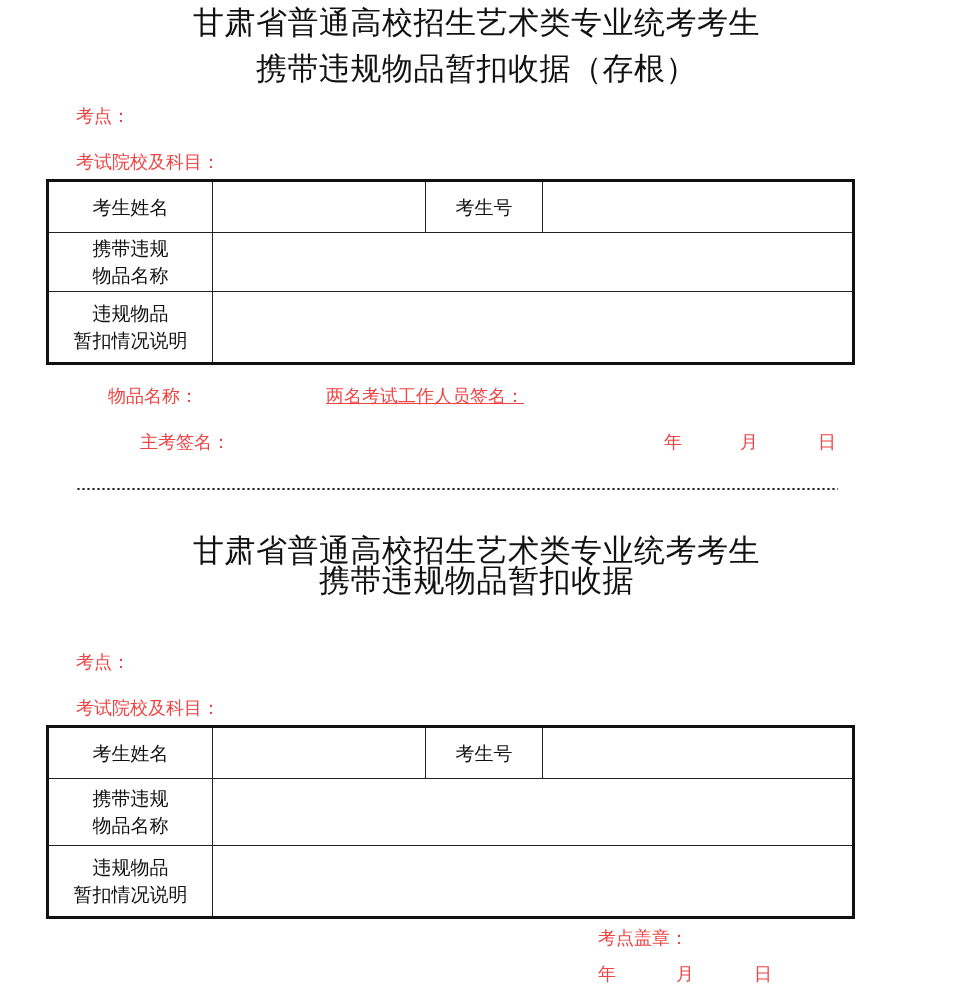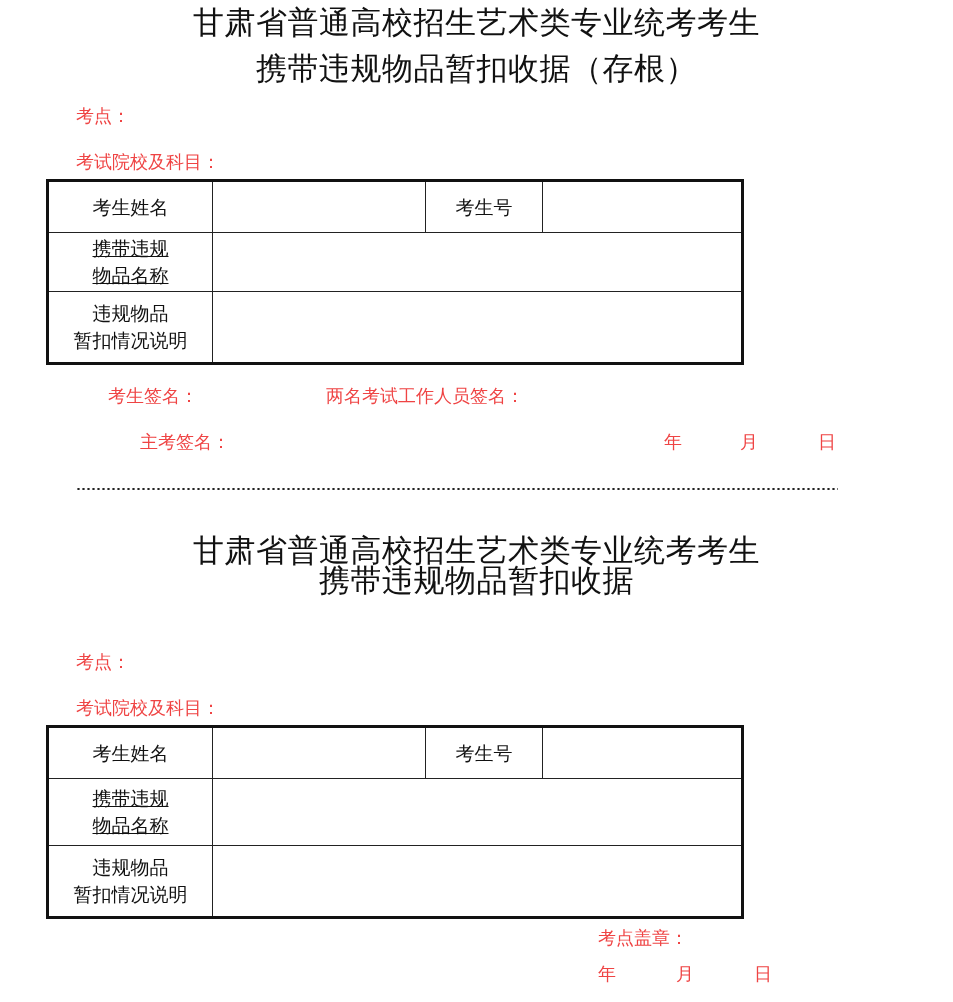--- a/index.html
+++ b/index.html
@@ -1,25 +1,25 @@
 <!DOCTYPE html>
 <html><head>
 <meta charset="utf-8">
 <style>
   html, body { margin:0; padding:0; background:#ffffff; }
   body { width:953px; height:1002px; position:relative; overflow:hidden;
          font-family:"DejaVu Serif","Liberation Serif",serif; color:#111; }
   .abs { position:absolute; }
   .title { left:0; width:953px; text-align:center; font-size:31px; line-height:40px; color:#111; letter-spacing:0.5px; }
   .label { font-size:18px; line-height:24px; color:#ef4444; }
-  table.form { position:absolute; left:46px; width:698px; border-collapse:collapse; border:3px solid #111; table-layout:fixed; }
+  table.form { position:absolute; left:46px; width:809px; border-collapse:collapse; border:3px solid #111; table-layout:fixed; }
   table.form td { border:1.5px solid #222; font-size:19px; line-height:27px; text-align:center; padding:0; vertical-align:middle; }
   table.form td.blank { text-align:left; }
   .r1 td { height:50px; vertical-align:bottom; padding-bottom:2px; }
-  .r2 td { height:58px;text-decoration:underline; }
+  .r2 td { height:58px; }
   .r3 td { height:70px; }
   .dots { left:76px; width:762px; height:4px; top:487px;
           background-image: radial-gradient(circle, #222 1px, transparent 1.3px);
           background-size:5px 4px; background-repeat:repeat-x; }
 </style>
 </head>
 <body>
 
 <div class="abs title" style="top:2px;">甘肃省普通高校招生艺术类专业统考考生</div>
 <div class="abs title" style="top:48px;">携带违规物品暂扣收据（存根）</div>
@@ -51,22 +51,22 @@
   <tr class="r3">
     <td>
       <div>违规物品</div>
       <div>暂扣情况说明</div>
     </td>
     <td colspan="3" class="blank"></td>
   </tr>
 </tbody>
   </table>
 
-<div class="abs label" style="left:108px; top:384px;">考生签名：</div>
-<div class="abs label" style="left:326px; top:384px;">两名考试工作人员签名：</div>
+<div class="abs label" style="left:108px; top:384px;">物品名称：</div>
+<div class="abs label" style="left:326px; top:384px;text-decoration:underline;">两名考试工作人员签名：</div>
 <div class="abs label" style="left:108px; top:430px;margin-left:32px;">主考签名：</div>
 <div class="abs label" style="left:664px; top:430px;">年</div>
 <div class="abs label" style="left:740px; top:430px;">月</div>
 <div class="abs label" style="left:818px; top:430px;">日</div>
 
 <div class="abs dots"></div>
 
 <div class="abs title" style="top:530px;">甘肃省普通高校招生艺术类专业统考考生</div>
 <div class="abs title" style="top:560px;">携带违规物品暂扣收据</div>
 

